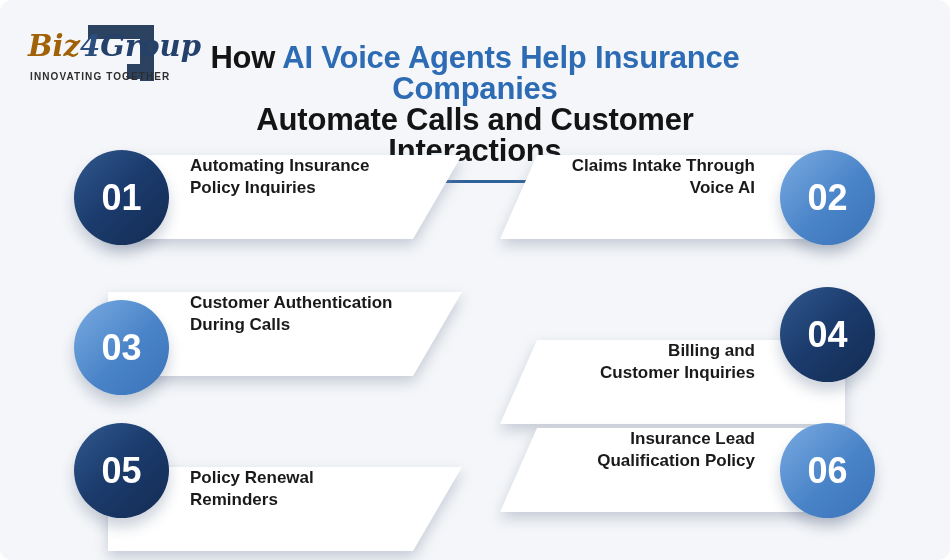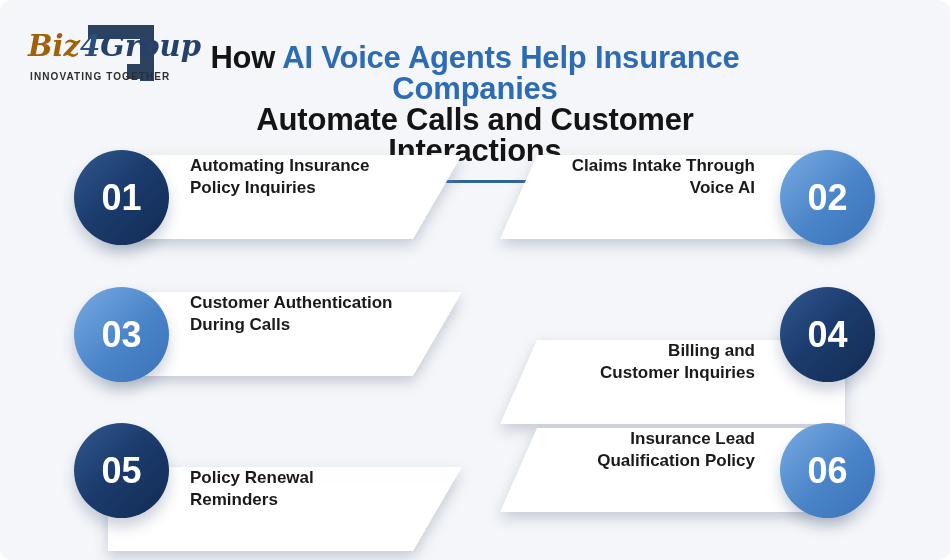--- a/index.html
+++ b/index.html
@@ -104,21 +104,21 @@
   <div class="circle light" style="left:780px;top:150px;">02</div>
 
   <div class="card-wrap" style="left:108px;top:292px;">
     <div class="card left">
       <div class="label">
         <span>Customer Authentication</span>
         <span>During Calls</span>
       </div>
     </div>
   </div>
-  <div class="circle light" style="left:74px;top:287px;">03</div>
+  <div class="circle light" style="left:74px;top:300px;">03</div>
 
   <div class="card-wrap" style="left:500px;top:292px;margin-top:48px;">
     <div class="card right">
       <div class="label">
         <span>Billing and</span>
         <span>Customer Inquiries</span>
       </div>
     </div>
   </div>
   <div class="circle dark" style="left:780px;top:287px;">04</div>

